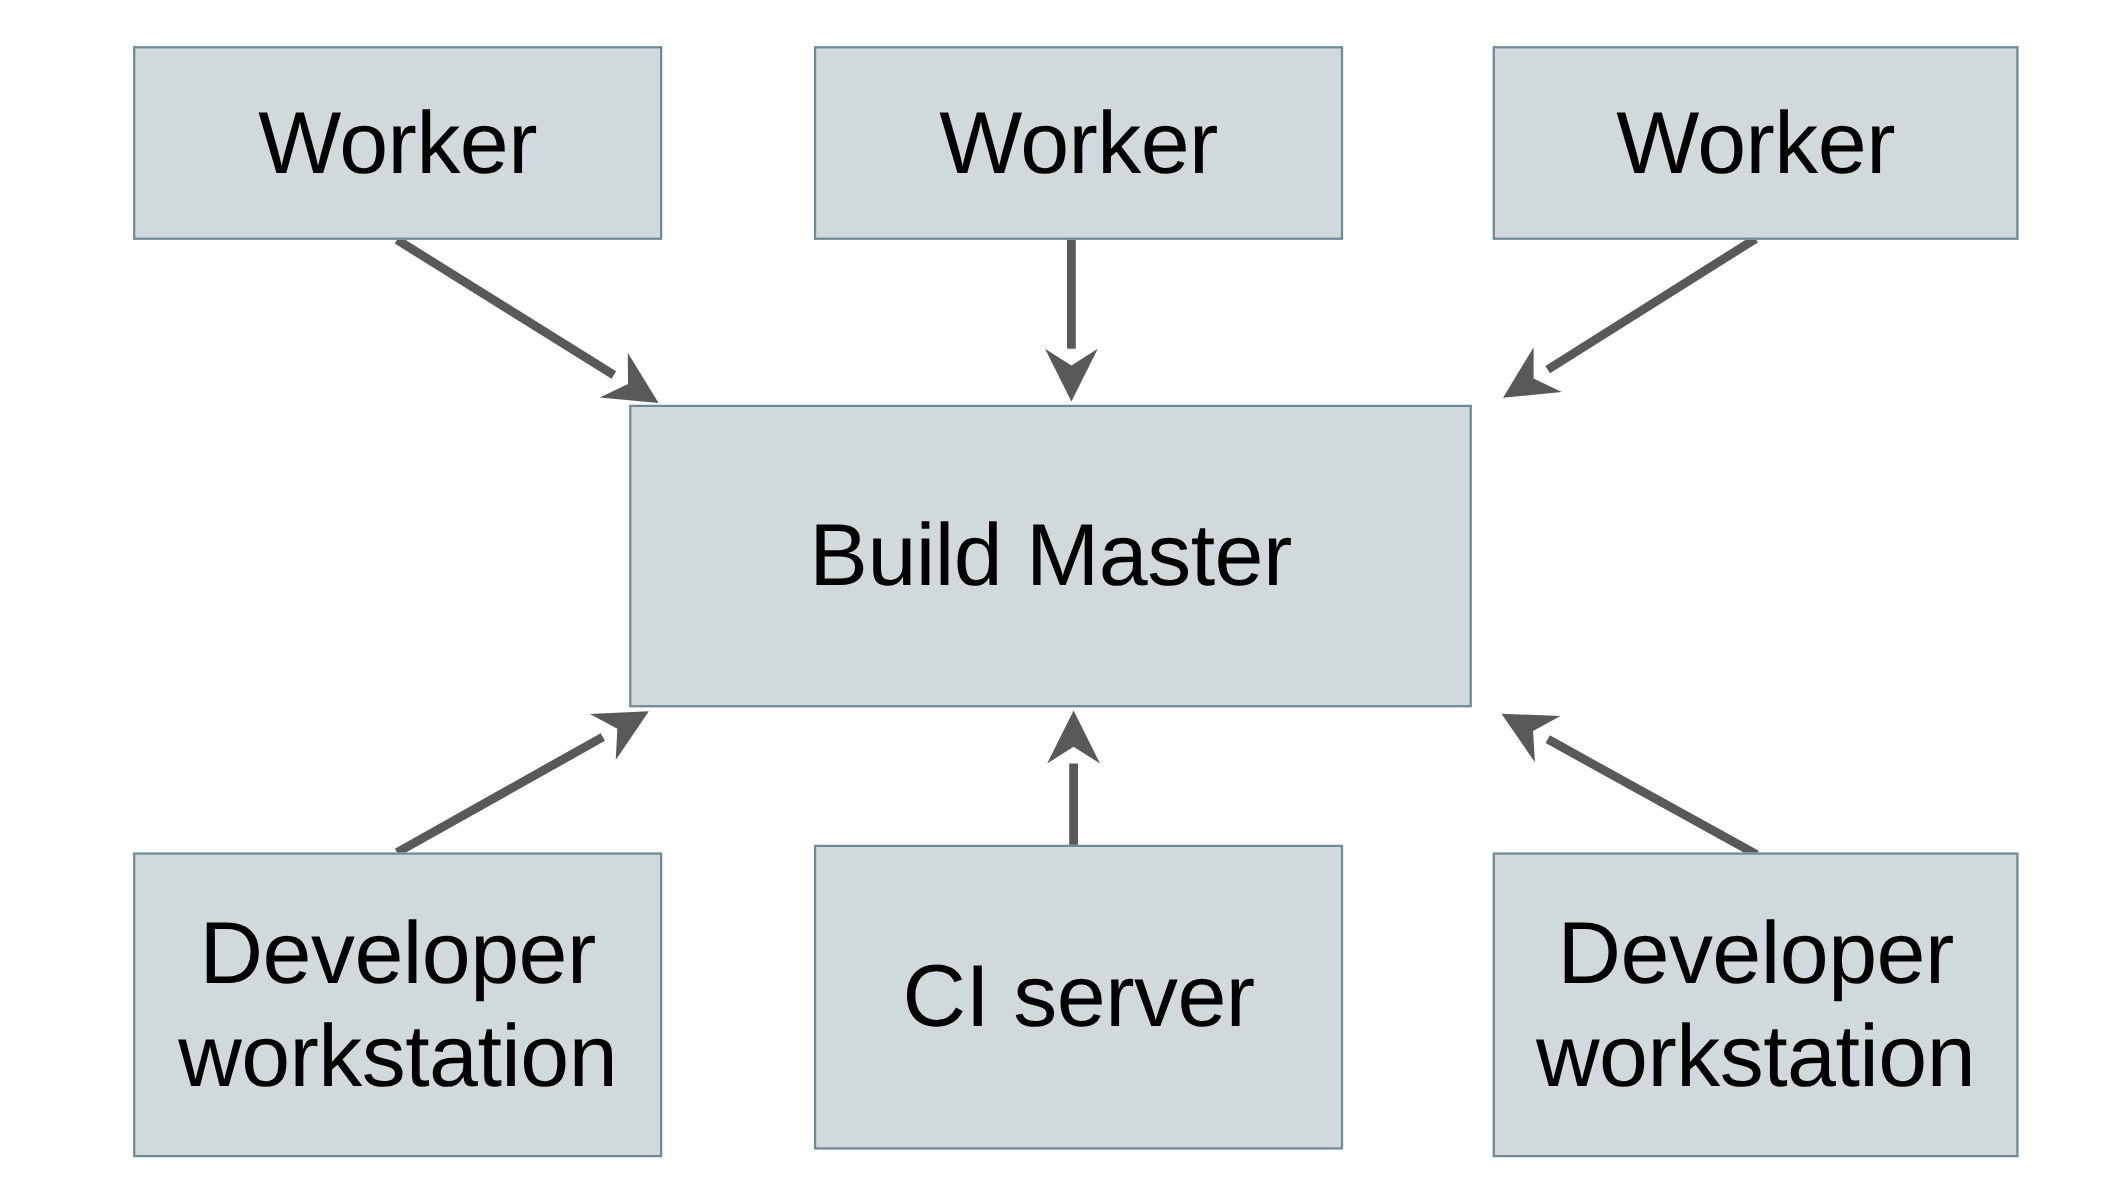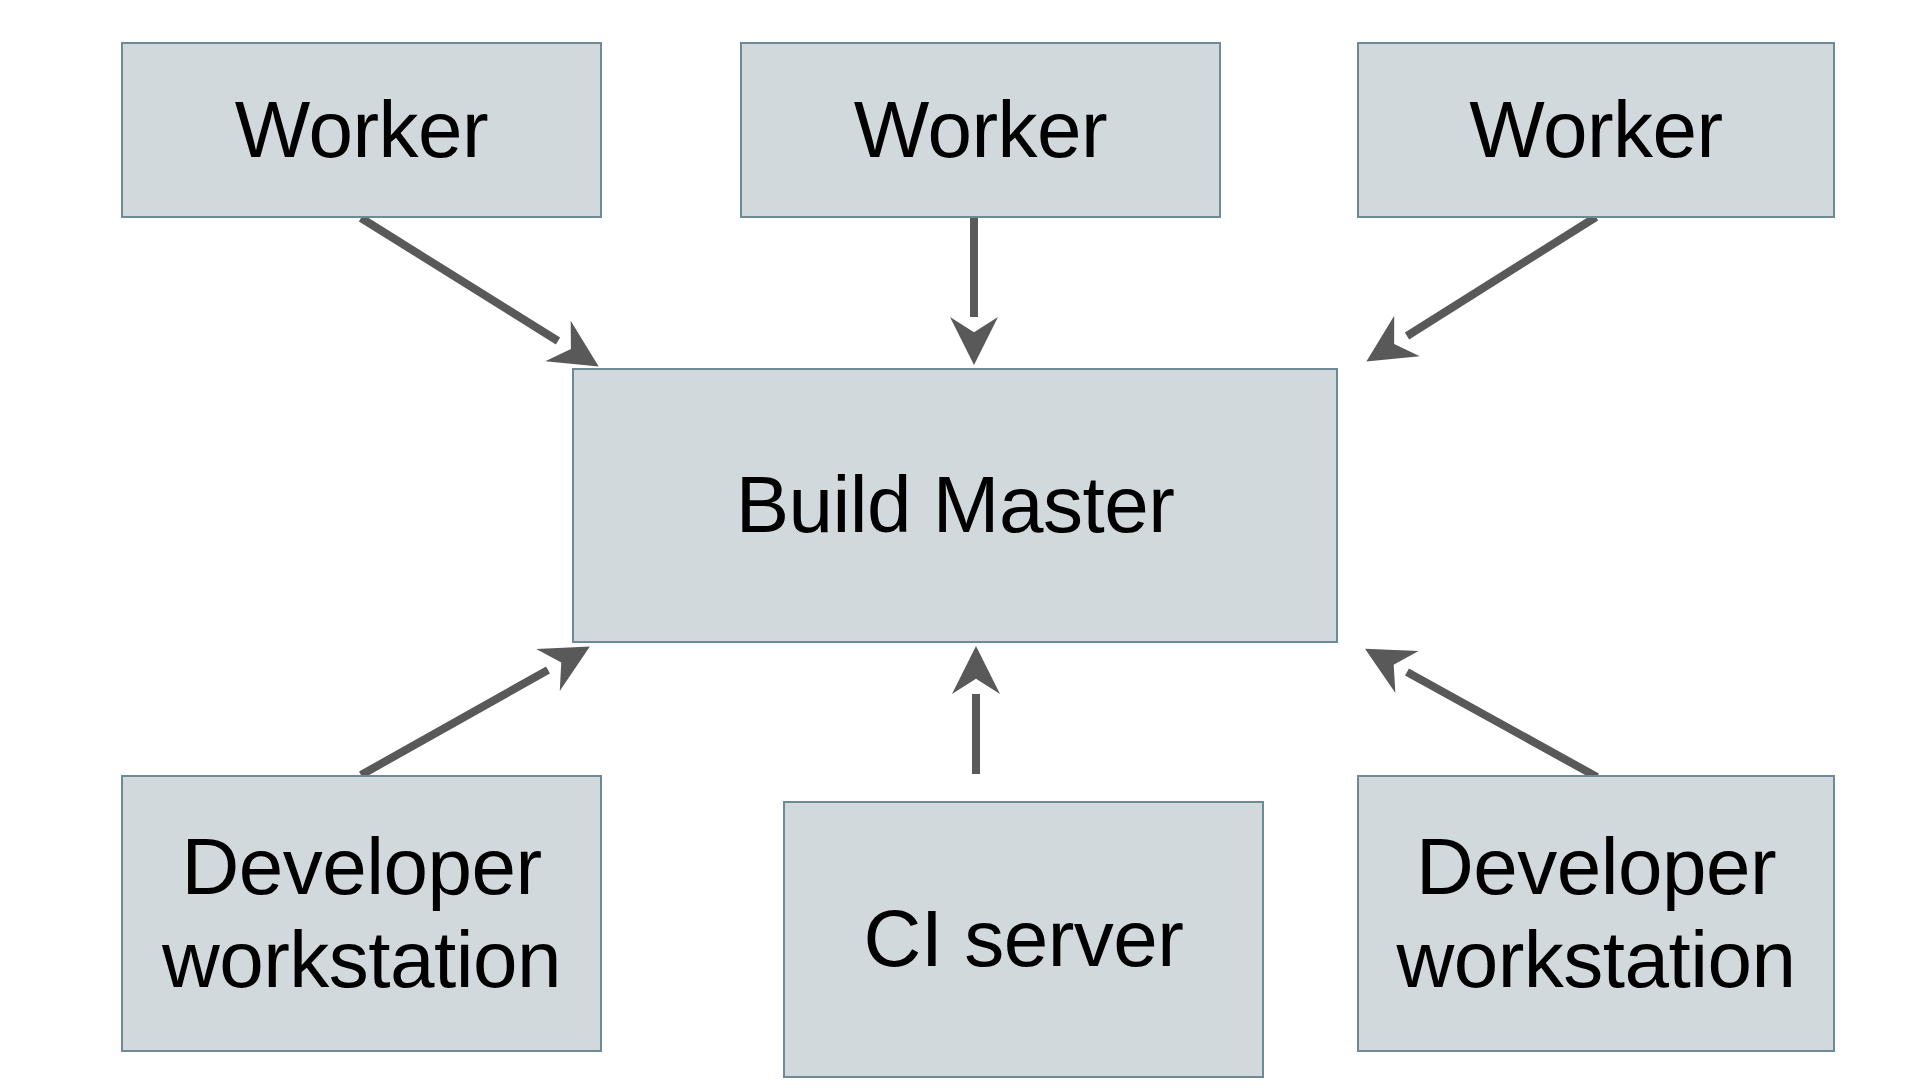--- a/index.html
+++ b/index.html
@@ -37,21 +37,21 @@
     letter-spacing: -0.5px;
   }
   
   .worker-1 { left: 121px; top: 42px;  width: 481px; height: 176px; }
   .worker-2 { left: 740px; top: 42px;  width: 481px; height: 176px; }
   .worker-3 { left: 1357px; top: 42px; width: 478px; height: 176px; }
   
   .build-master { left: 572px; top: 368px; width: 766px; height: 275px; }
   
   .dev-ws-1  { left: 121px;  top: 775px; width: 481px; height: 277px; }
-  .ci-server { left: 740px;  top: 801px; width: 481px; height: 277px; margin-left: 43px; }
+  .ci-server { left: 740px;  top: 768px; width: 481px; height: 277px; }
   .dev-ws-2  { left: 1357px; top: 775px; width: 478px; height: 277px; }
   .dev-ws-1 .label, .dev-ws-2 .label { max-width: 440px; }
 
   svg.edges {
     position: absolute;
     left: 0; top: 0;
     width: 1910px; height: 1090px;
     pointer-events: none;
   }
   svg.edges line {

